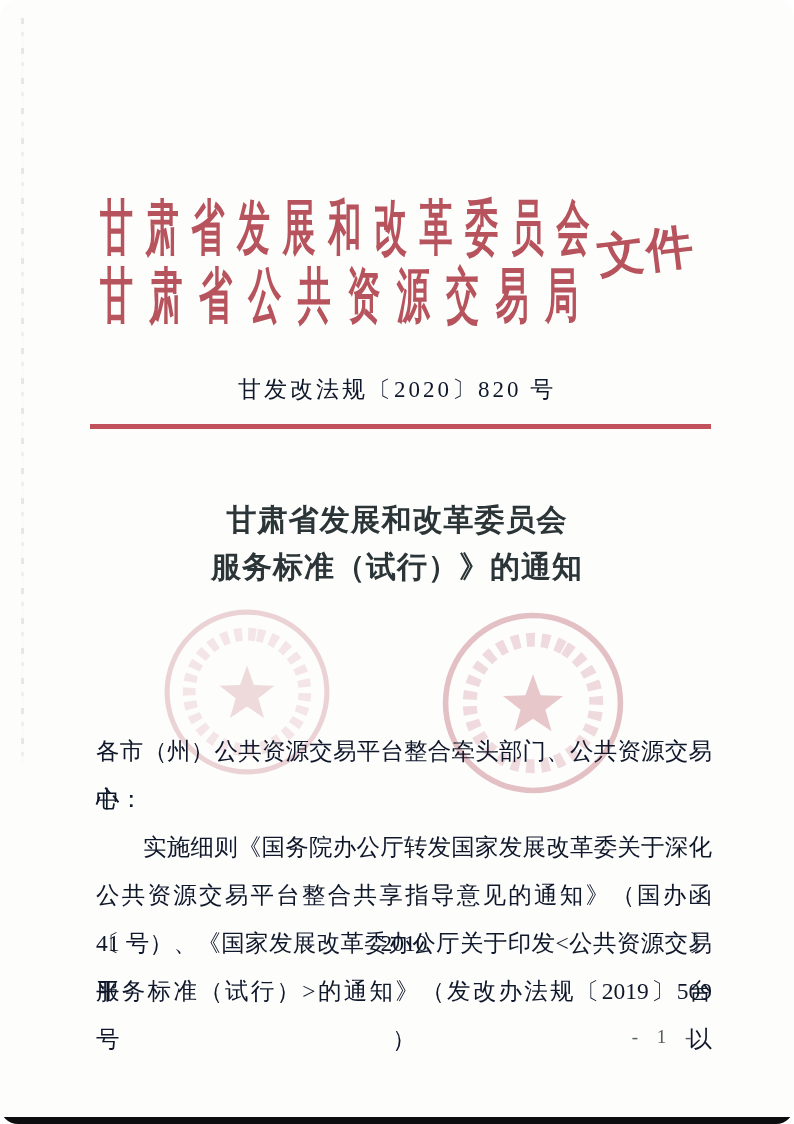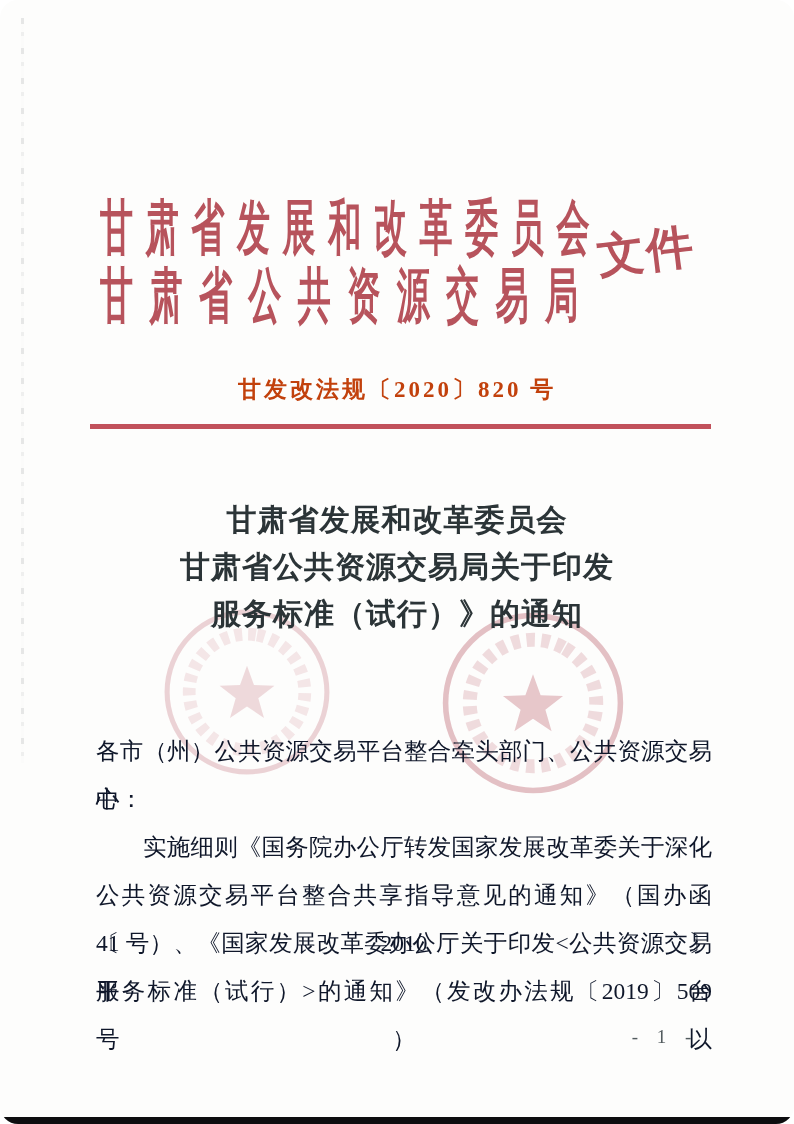--- a/index.html
+++ b/index.html
@@ -53,22 +53,21 @@
     letter-spacing: 2px;
     transform: rotate(-7deg);
     transform-origin: 50% 50%;
   }
 
   .doc-number {
     position: absolute; left: 0; top: 374px; width: 794px;
     text-align: center;
     font-size: 23px;
     letter-spacing: 3px;
-    color: #c2410c;
-    font-weight: bold;
+    color: #0f172a;
   }
 
   .red-rule {
     position: absolute; left: 90px; top: 424px;
     width: 621px; height: 5px;
     background: #c1515b;
   }
 
   
   .seal { position: absolute; z-index: 1; filter: blur(0.7px); }
@@ -133,21 +132,20 @@
   </svg>
 
   <svg class="seal seal-right" viewBox="0 0 200 200" xmlns="http://www.w3.org/2000/svg">
     <circle cx="100" cy="100" r="94" fill="none" stroke="#c4737e" stroke-width="6"></circle>
     <circle cx="100" cy="100" r="68" fill="none" stroke="#c4737e" stroke-width="15" stroke-dasharray="9 7" opacity="0.55" transform="rotate(-60 100 100)"></circle>
     <polygon fill="#c4737e" opacity="0.9" points="100,69 108.2,91.7 132.3,92.5 113.3,107.3 120,130.5 100,117 80,130.5 86.7,107.3 67.7,92.5 91.8,91.7"></polygon>
   </svg>
 
   <div class="title-block">
     <div class="title-line">甘肃省发展和改革委员会</div>
-    <div class="title-line">甘肃省公共资源交易局关于印发</div>
     <div class="title-line">服务标准（试行）》的通知</div>
   </div>
 
   <div class="body-block">
     <div class="b-line j">各市（州）公共资源交易平台整合牵头部门、公共资源交易中</div>
     <div class="b-line">心：</div>
     <div class="b-line j ind">实施细则《国务院办公厅转发国家发展改革委关于深化</div>
     <div class="b-line j">公共资源交易平台整合共享指导意见的通知》（国办函〔2010〕</div>
     <div class="b-line j">41 号）、《国家发展改革委办公厅关于印发&lt;公共资源交易平台</div>
     <div class="b-line j">服务标准（试行）&gt;的通知》（发改办法规〔2019〕509 号）以</div>

